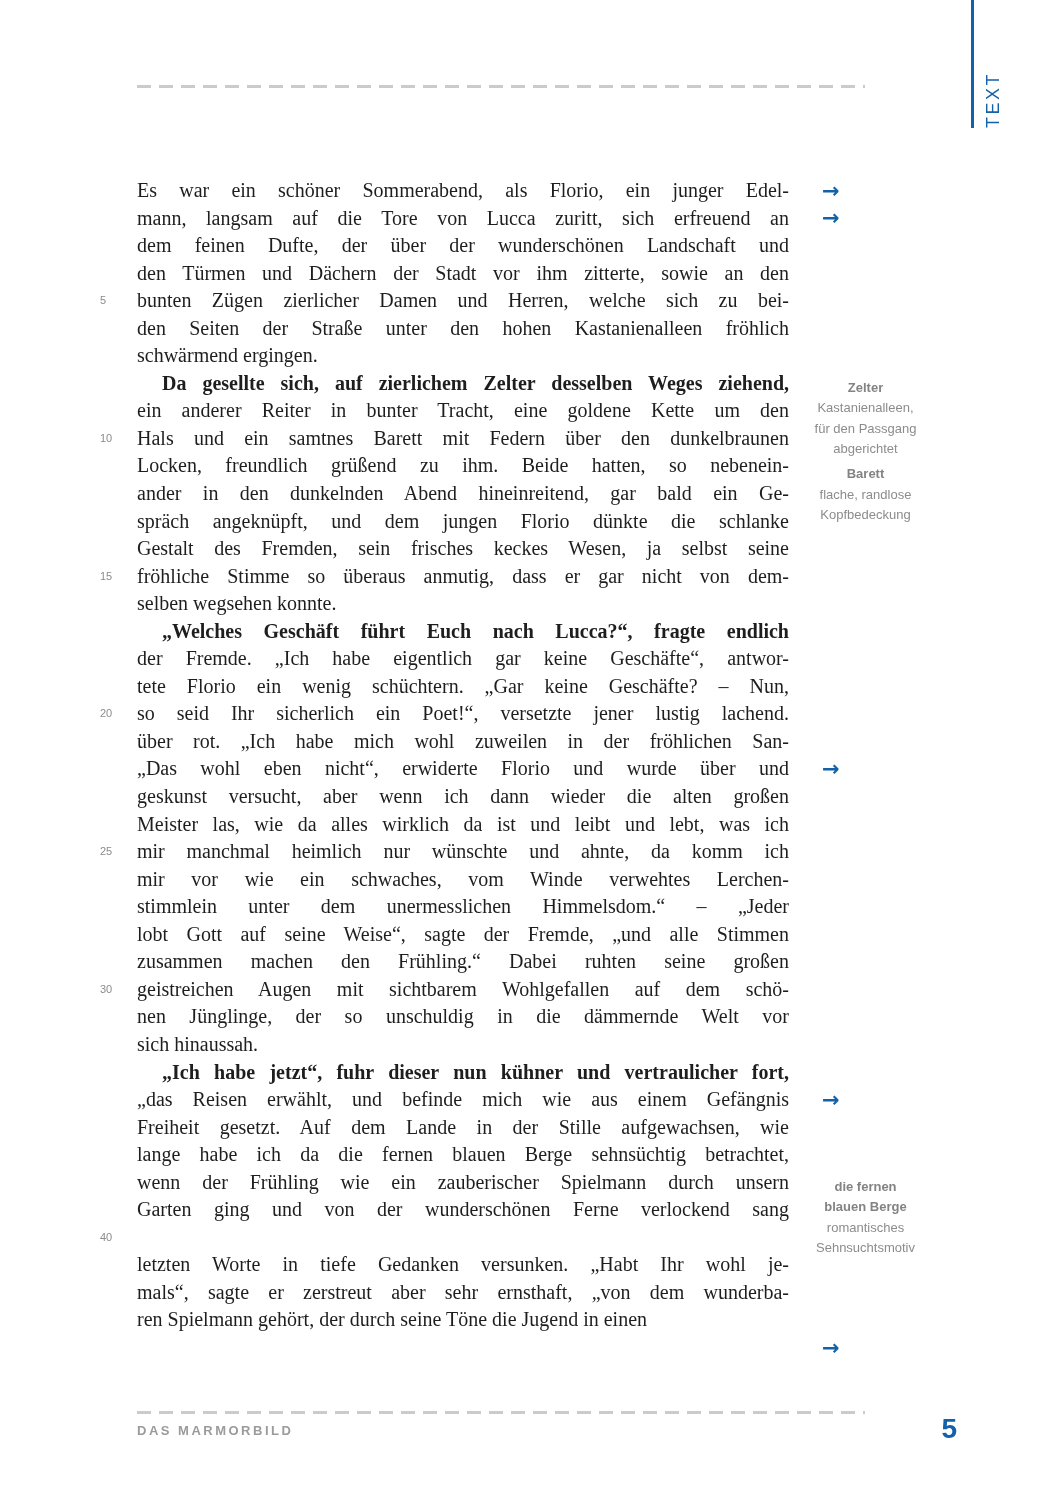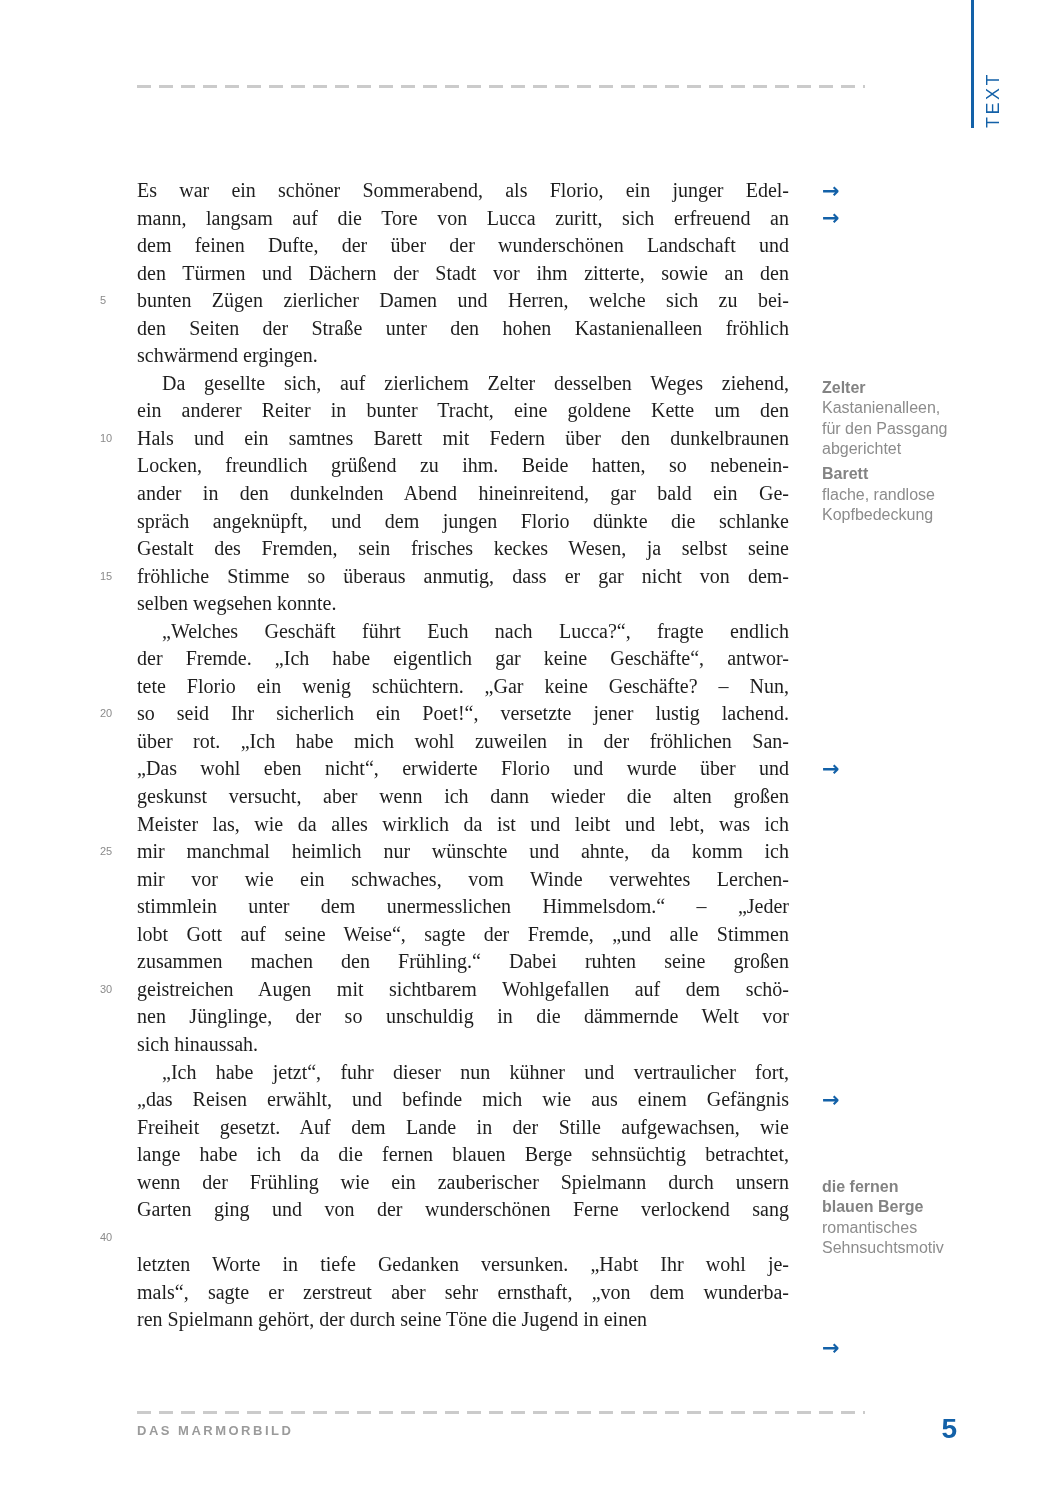--- a/index.html
+++ b/index.html
@@ -34,32 +34,32 @@
   .text-column {
     position:absolute; left:137px; top:177px; width:652px;
     font-size:20px; color:#1e1e1e;
   }
   .tl {
     position:relative; height:27.55px; line-height:27.55px;
     text-align:justify; text-align-last:justify;
     white-space:normal;
   }
   .tl.pend { text-align-last:left; }
-  .tl.ind { padding-left:25px; }
+  .tl.ind { padding-left:25px;font-weight:bold; }
   .lno {
     position:absolute; left:-37px; top:0; width:26px; text-align:right;
     font-family:"Liberation Sans", sans-serif; font-size:11px;
     color:#8b8b8b; line-height:27.55px;
   }
 
   
   .margin-note {
-    position:absolute; left:822px; width:165px;
+    position:absolute; left:783px; width:165px;
     font-family:"Liberation Sans", sans-serif;
-    font-size:16px; line-height:20.4px; color:#8c8c8c;
+    font-size:13px; line-height:20.4px; color:#8c8c8c;text-align:center;
   }
   .mn-item.bold { font-weight:bold; color:#838383; }
   .mn-item.gap { margin-top:5px; }
 
   .margin-arrow {
     position:absolute; left:822px; width:30px; height:28px;
     line-height:28px; text-align:left;
     font-family:"DejaVu Sans", sans-serif;
     font-size:21px; font-weight:bold; color:#1361a8;
   }

